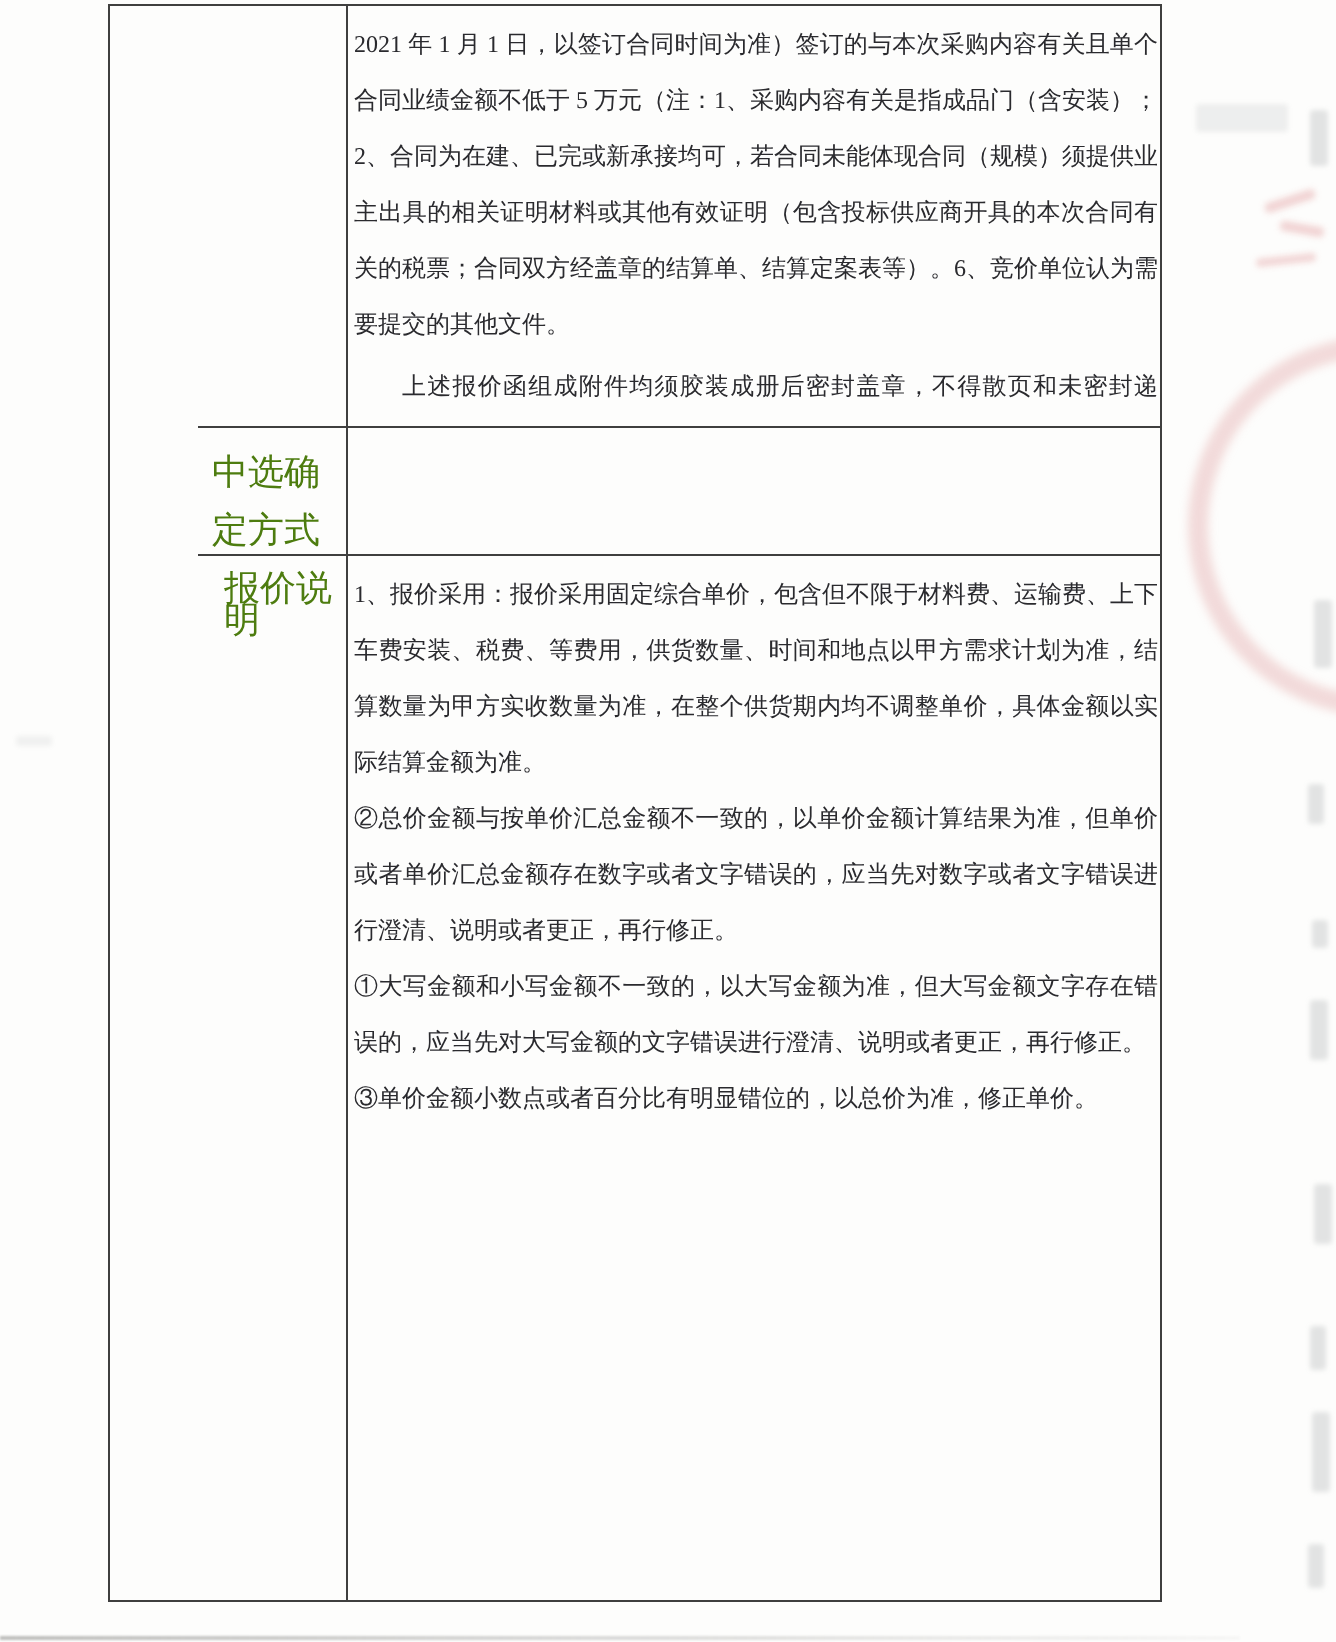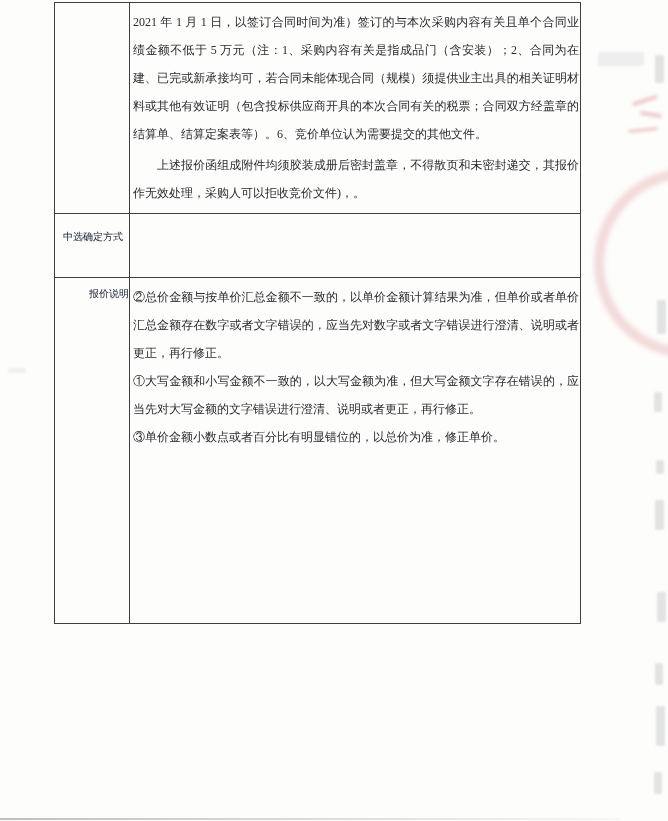--- a/index.html
+++ b/index.html
@@ -3,34 +3,33 @@
 <meta charset="utf-8">
 <style>
   html,body{margin:0;padding:0;}
   body{
     width:668px;height:821px;background:#ffffff;
     font-family:"Liberation Serif","DejaVu Serif",serif;
     color:#2a2a2e;
   }
   .scan-page{position:relative;width:668px;height:821px;overflow:hidden;background:#fdfdfc;}
   .doc-table{
-    position:absolute;left:54px;top:2px;width:527px;height:622px;
+    position:absolute;left:54px;top:2px;width:527px;height:799px;
     border:1px solid #3f3f3f;box-sizing:border-box;
-    display:flex;flex-direction:column;
+    display:flex;flex-direction:column;padding-left:44px;
   }
   .trow{display:flex;box-sizing:border-box;overflow:hidden;}
   .trow.r1{height:211px;border-bottom:1px solid #3f3f3f;}
   .trow.r2{height:64px;border-bottom:1px solid #3f3f3f;}
   .trow.r3{flex:1;}
   .cell{box-sizing:border-box;overflow:hidden;}
   .cell.label{
     width:75px;border-right:1px solid #3f3f3f;flex:0 0 75px;
-    font-size:10px;line-height:29px;color:#0f172a;
+    font-size:18px;line-height:29px;color:#4d7c0f;
     padding:8px 6px 0 7px;
-    text-align:right;
   }
   .cell.label.top{padding:8px 0 0 13px;line-height:16px;}
   .cell.content{
     flex:1;padding:5px 1px 0 3px;
     font-size:12px;line-height:28px;
     text-align:justify;text-justify:inter-ideograph;
   }
   .cell.content.tight{padding:2px 1px 0 3px;line-height:15.5px;}
   .para{margin:0;}
   .para.indent{text-indent:2em;}
@@ -79,20 +78,21 @@
       </div>
     </div>
 
     <div class="trow r2">
       <div class="cell label">中选确定方式</div>
     </div>
 
     <div class="trow r3">
       <div class="cell label top">报价说明</div>
       <div class="cell content">
+        <p class="para">1、报价采用：报价采用固定综合单价，包含但不限于材料费、运输费、上下车费安装、税费、等费用，供货数量、时间和地点以甲方需求计划为准，结算数量为甲方实收数量为准，在整个供货期内均不调整单价，具体金额以实际结算金额为准。</p>
         <p class="para">②总价金额与按单价汇总金额不一致的，以单价金额计算结果为准，但单价或者单价汇总金额存在数字或者文字错误的，应当先对数字或者文字错误进行澄清、说明或者更正，再行修正。</p>
         <p class="para">①大写金额和小写金额不一致的，以大写金额为准，但大写金额文字存在错误的，应当先对大写金额的文字错误进行澄清、说明或者更正，再行修正。</p>
         <p class="para">③单价金额小数点或者百分比有明显错位的，以总价为准，修正单价。</p>
       </div>
     </div>
 
   </div>
 
   <div class="seal-ghost"></div>
   <div class="seal-mark sm1"></div>

